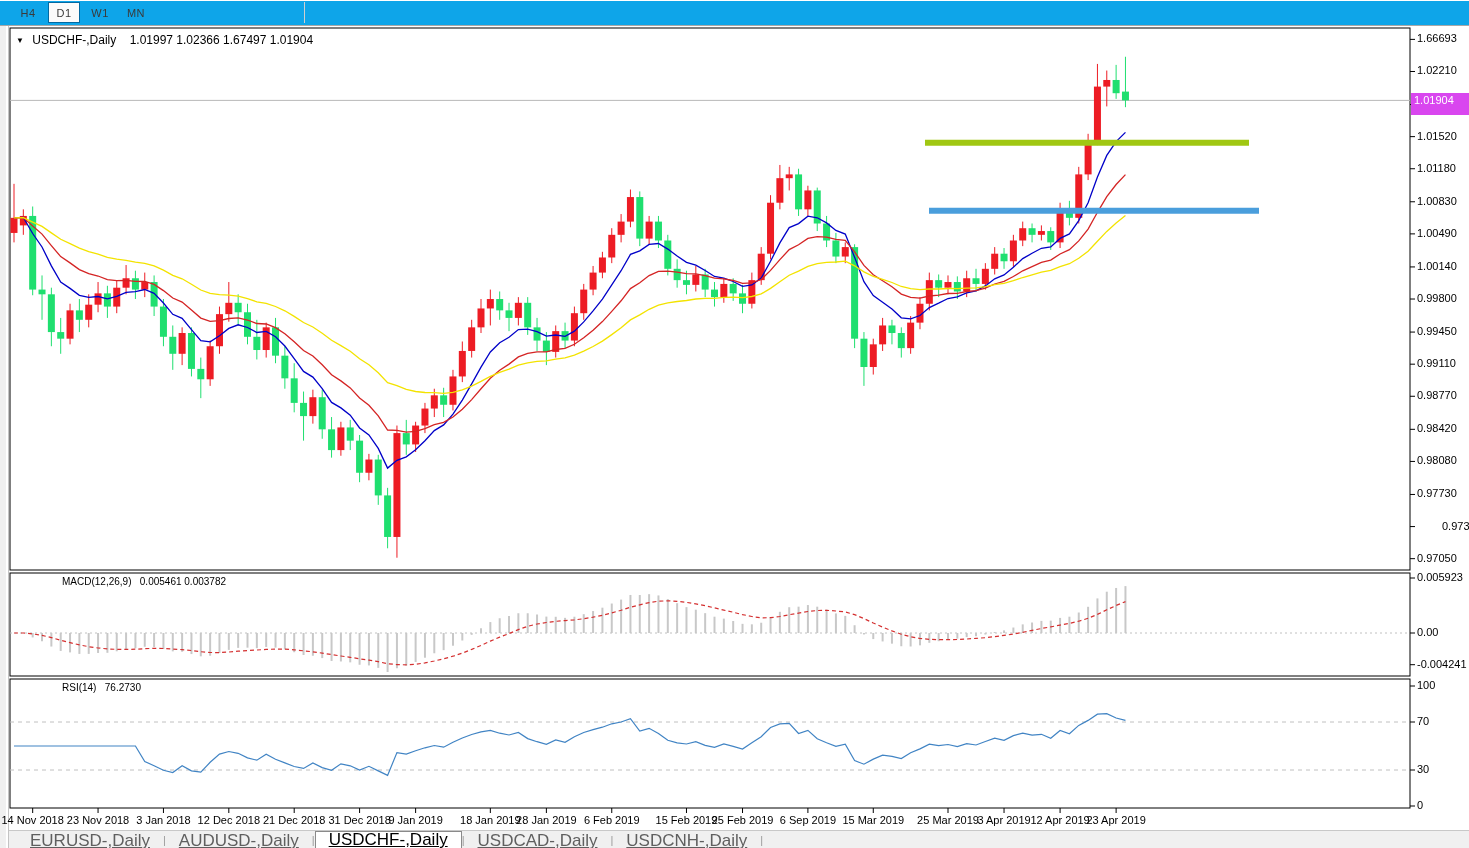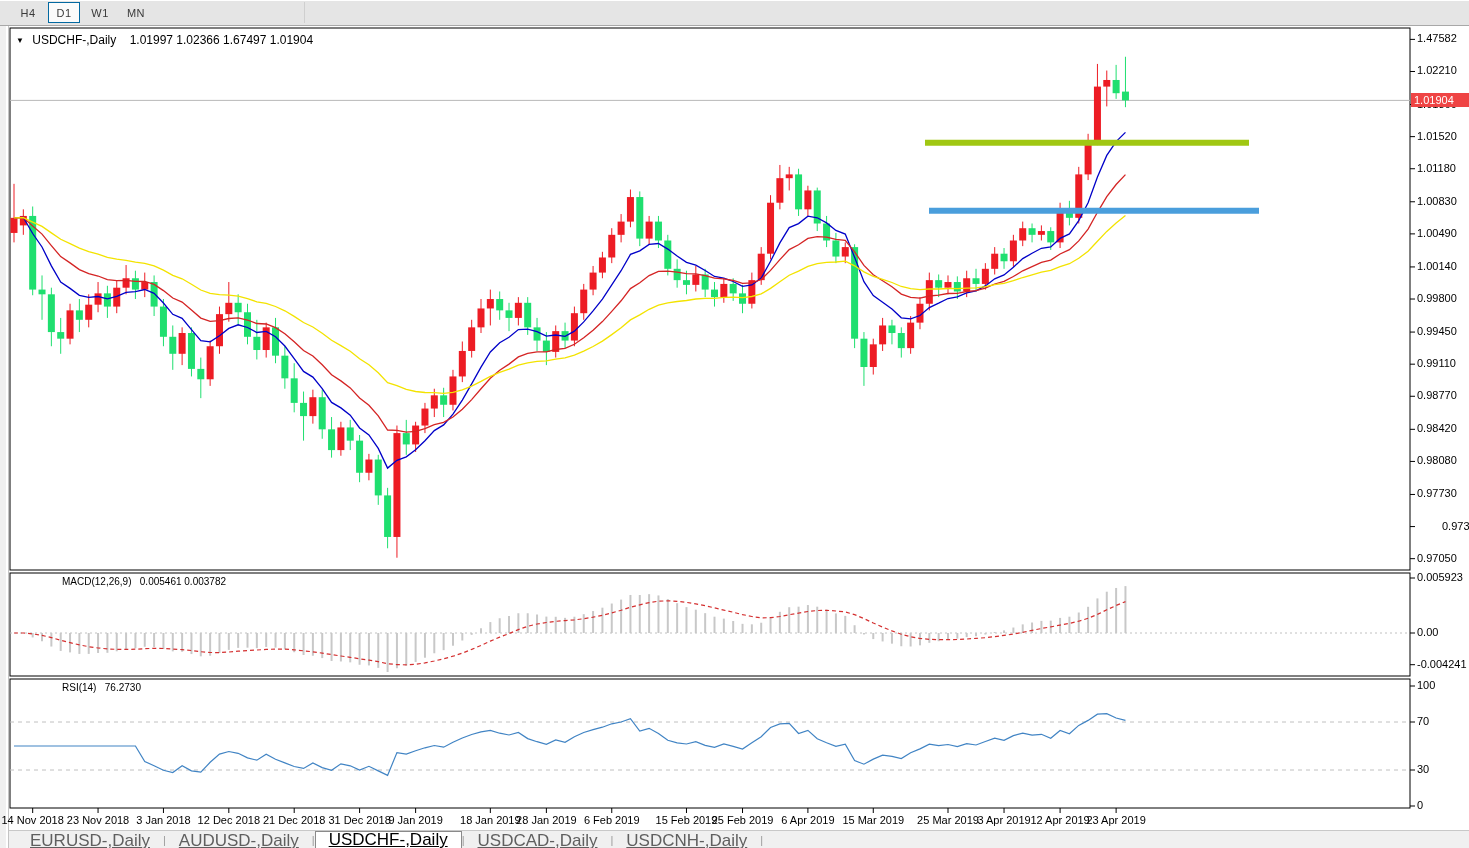--- a/index.html
+++ b/index.html
@@ -1,38 +1,38 @@
 <!DOCTYPE html>
 <html><head>
 <meta charset="utf-8">
 <style>
   html,body{margin:0;padding:0;background:#e8e8e8;}
   .screen{position:relative;width:1469px;height:848px;background:#ffffff;
     font-family:"Liberation Sans",sans-serif;font-size:11px;color:#000;overflow:hidden;}
   
-  .toolbar{position:absolute;left:0;top:0;width:1469px;height:25px;background:#e5e5e5;
+  .toolbar{position:absolute;left:0;top:0;width:1469px;height:25px;background:#0ea5e9;
     border-bottom:1px solid #a8a8a8;box-shadow:0 1px 0 #ffffff inset;display:flex;align-items:center;}
   .tf-btn{min-width:30px;height:19px;margin:0 2px;display:flex;align-items:center;justify-content:center;
     color:#3a3a3a;font-size:11px;letter-spacing:.5px;border:1px solid transparent;cursor:default;}
   .tf-btn.active{background:#fbfbfb;border:1px solid #0369a1;}
   .toolbar .lead{width:10px;}
   .toolbar .divider{width:1px;height:21px;background:#cfcfcf;margin-left:150px;}
   
   .left-rail{position:absolute;left:0;top:26px;width:8px;height:822px;background:#f0f0f0;
     border-right:1px solid #c4c4c4;box-shadow:inset -2px 0 0 #ffffff;}
   
   .chart-area{position:absolute;left:9px;top:26px;width:1460px;height:805px;background:#ffffff;}
   svg#chart-svg{position:absolute;left:0;top:0;}
   
   .lbl{position:absolute;white-space:nowrap;}
   .chart-title{left:16px;top:33px;font-size:12px;color:#000;}
   .chart-title .tri{display:inline-block;font-size:8px;vertical-align:1px;margin-right:5px;}
   .ind-label{font-size:10px;color:#000;margin-left:48px;}
   .axis-lbl{font-size:11px;color:#000;}
-  .price-tag{left:1411px;width:56px;height:14px;background:#ef4444;color:#fff;
+  .price-tag{left:1411px;width:56px;height:22px;background:#d946ef;color:#fff;
     font-size:11px;line-height:14px;padding-left:3px;}
   .date-lbl{font-size:11px;color:#000;transform:translateX(-50%);}
   
   .tabbar{position:absolute;left:9px;bottom:0;width:1460px;height:17px;background:#f0f0f0;
     border-top:1px solid #c8c8c8;display:flex;align-items:flex-end;}
   .tab{height:15px;line-height:15px;padding:0 13px;color:#5f5f5f;font-size:17px;cursor:default;text-decoration:underline;}
   .tab.active{background:#ffffff;border:1px solid #8a8a8a;border-bottom:none;color:#000;height:16px;line-height:16px;}
   .tab-sep{color:#9a9a9a;align-self:center;}
   .tabbar .lead{width:8px;}
 </style>
@@ -488,21 +488,21 @@
     <span>0.005461 0.003782</span>
   </div>
 
   <div class="lbl ind-label" style="left:14px;top:682px;">
     <span>RSI(14)</span>
     <span>&nbsp;</span>
     <span>76.2730</span>
   </div>
 
   <div id="axis-labels">
-      <div class="lbl axis-lbl" style="left: 1417px; top: 32.3857px;">1.47582</div>
+      <div class="lbl axis-lbl" style="left: 1417px; top: 32.3857px;">1.66693</div>
       <div class="lbl axis-lbl" style="left: 1417px; top: 64.4869px;">1.02210</div>
       <div class="lbl axis-lbl" style="left: 1417px; top: 97.5323px;">1.01860</div>
       <div class="lbl axis-lbl" style="left: 1417px; top: 129.634px;">1.01520</div>
       <div class="lbl axis-lbl" style="left: 1417px; top: 161.735px;">1.01180</div>
       <div class="lbl axis-lbl" style="left: 1417px; top: 194.78px;">1.00830</div>
       <div class="lbl axis-lbl" style="left: 1417px; top: 226.881px;">1.00490</div>
       <div class="lbl axis-lbl" style="left: 1417px; top: 259.927px;">1.00140</div>
       <div class="lbl axis-lbl" style="left: 1417px; top: 292.028px;">0.99800</div>
       <div class="lbl axis-lbl" style="left: 1417px; top: 325.073px;">0.99450</div>
       <div class="lbl axis-lbl" style="left: 1417px; top: 357.175px;">0.99110</div>
@@ -526,21 +526,21 @@
       <div class="lbl date-lbl" style="left: 163.44px; top: 814px;">3 Jan 2018</div>
       <div class="lbl date-lbl" style="left: 228.82px; top: 814px;">12 Dec 2018</div>
       <div class="lbl date-lbl" style="left: 294.2px; top: 814px;">21 Dec 2018</div>
       <div class="lbl date-lbl" style="left: 359.58px; top: 814px;">31 Dec 2018</div>
       <div class="lbl date-lbl" style="left: 415.62px; top: 814px;">9 Jan 2019</div>
       <div class="lbl date-lbl" style="left: 490.34px; top: 814px;">18 Jan 2019</div>
       <div class="lbl date-lbl" style="left: 546.38px; top: 814px;">28 Jan 2019</div>
       <div class="lbl date-lbl" style="left: 611.76px; top: 814px;">6 Feb 2019</div>
       <div class="lbl date-lbl" style="left: 686.48px; top: 814px;">15 Feb 2019</div>
       <div class="lbl date-lbl" style="left: 742.52px; top: 814px;">25 Feb 2019</div>
-      <div class="lbl date-lbl" style="left: 807.9px; top: 814px;">6 Apr 2019</div>
+      <div class="lbl date-lbl" style="left: 807.9px; top: 814px;">6 Sep 2019</div>
       <div class="lbl date-lbl" style="left: 873.28px; top: 814px;">15 Mar 2019</div>
       <div class="lbl date-lbl" style="left: 948px; top: 814px;">25 Mar 2019</div>
       <div class="lbl date-lbl" style="left: 1004.04px; top: 814px;">3 Apr 2019</div>
       <div class="lbl date-lbl" style="left: 1060.08px; top: 814px;">12 Apr 2019</div>
       <div class="lbl date-lbl" style="left: 1116.12px; top: 814px;">23 Apr 2019</div>
     </div>
 
   <div class="lbl price-tag" style="top: 93.378px;">1.01904</div>
 
   <div class="tabbar">

